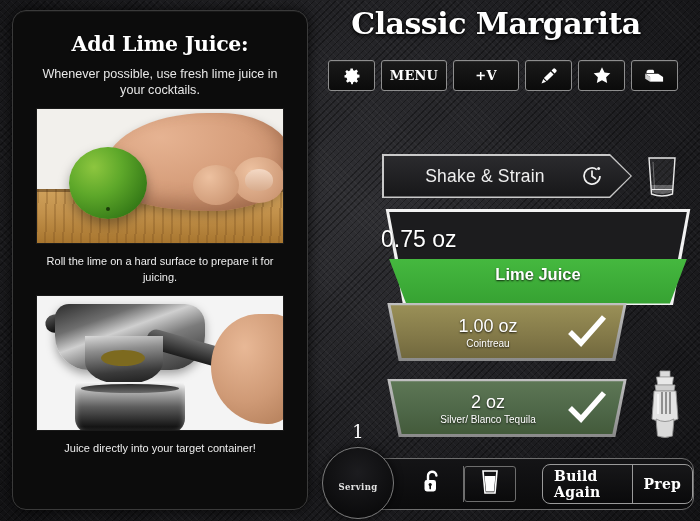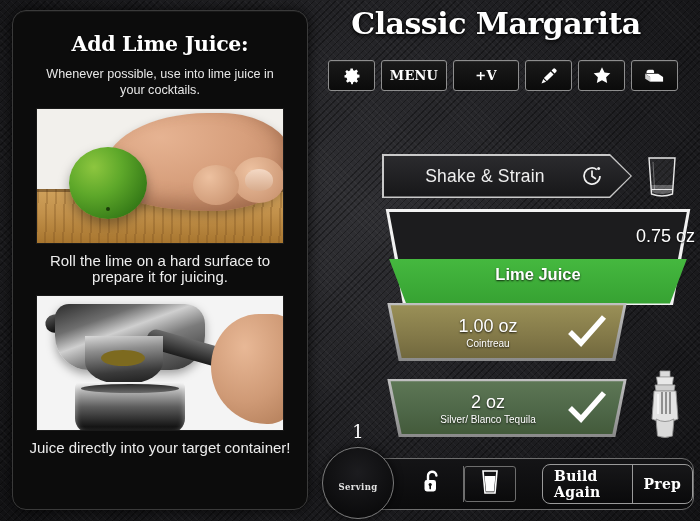--- a/index.html
+++ b/index.html
@@ -49,21 +49,21 @@
     margin: 10px 20px 0 20px;
     text-align: center;
     color: #e7e7e7;
     font-size: 12.6px;
     line-height: 16px;
   }
   .tip-caption {
     margin: 9px 16px 0 16px;
     text-align: center;
     color: #ededed;
-    font-size: 15px;
+    font-size: 11px;
     line-height: 16px;
   }
   .photo {
     margin: 10px auto 0 auto;
     width: 248px; height: 136px;
     position: relative;
     overflow: hidden;
     border: 1px solid #1a1a1a;
     box-sizing: border-box;
   }
@@ -250,22 +250,22 @@
   #ing-lime .face {
     clip-path: polygon(2.6% 3.2%, 97.4% 3.2%, 92% 96.5%, 8% 96.5%);
     background: #1c1c1e;
   }
   #ing-lime .fill {
     position:absolute; left:0; right:0; top: 50px; bottom:0;
     clip-path: polygon(2.6% 0, 97.4% 0, 92% 96.5%, 8% 96.5%);
     background: linear-gradient(180deg, #45b83f 0%, #36a132 100%);
   }
   #ing-lime .amount {
-    position:absolute; left:0; right:0; top: 17px; text-align:right;
-    font-size: 18px;
+    position:absolute; left:0; right:0; top: 17px; text-align:left;
+    font-size: 23px;
   }
   #ing-lime .iname {
     position:absolute; left:0; right:0; top: 56px; text-align:center;
     font-size: 16.5px; font-weight: bold;
   }
 
   
   .ing-done { width: 252px; height: 58px; }
   .ing-done .edge {
     background: linear-gradient(180deg,#c0c0c0,#8a8a8a);
@@ -348,21 +348,21 @@
   #prep-btn { width: 66px; }
 </style>
 </head>
 <body>
 
 <div id="app">
 
   <div id="left-panel">
 
     <div class="tip-title">Add Lime Juice:</div>
-    <div class="tip-sub">Whenever possible, use into lime juice in your cocktails.</div>
+    <div class="tip-sub">Whenever possible, use fresh lime juice in your cocktails.</div>
 
     <div class="photo ph1">
       <div class="board"></div>
       <div class="hand">
         <div class="knuckle k1"></div>
         <div class="knuckle k2"></div>
         <div class="thumbnail-n"></div>
       </div>
       <div class="lime"></div>
     </div>

